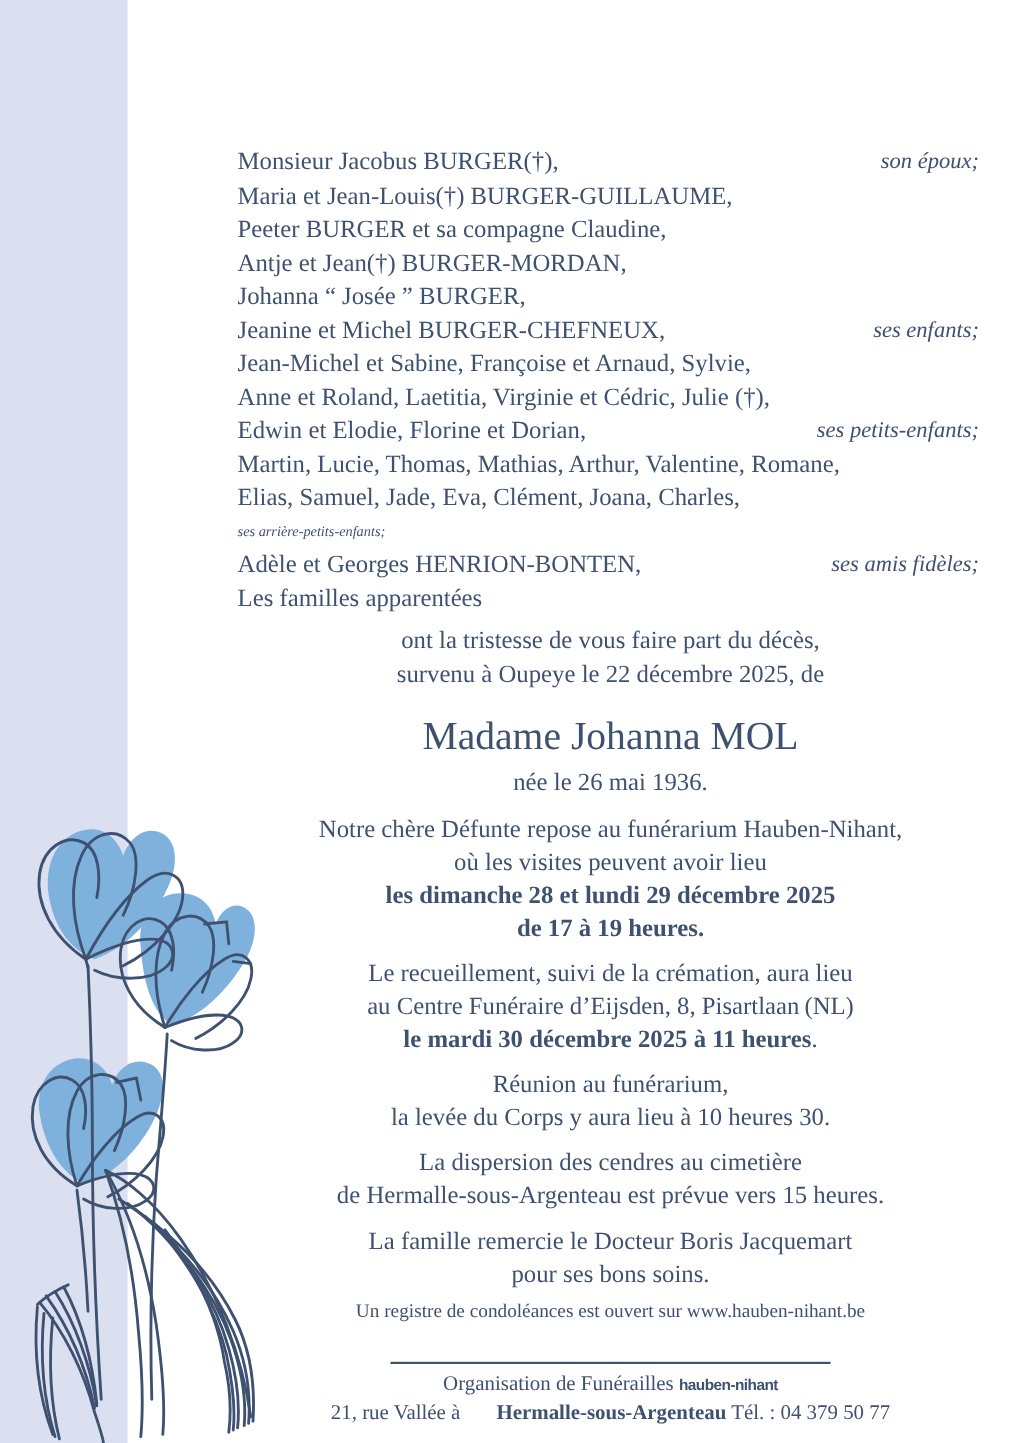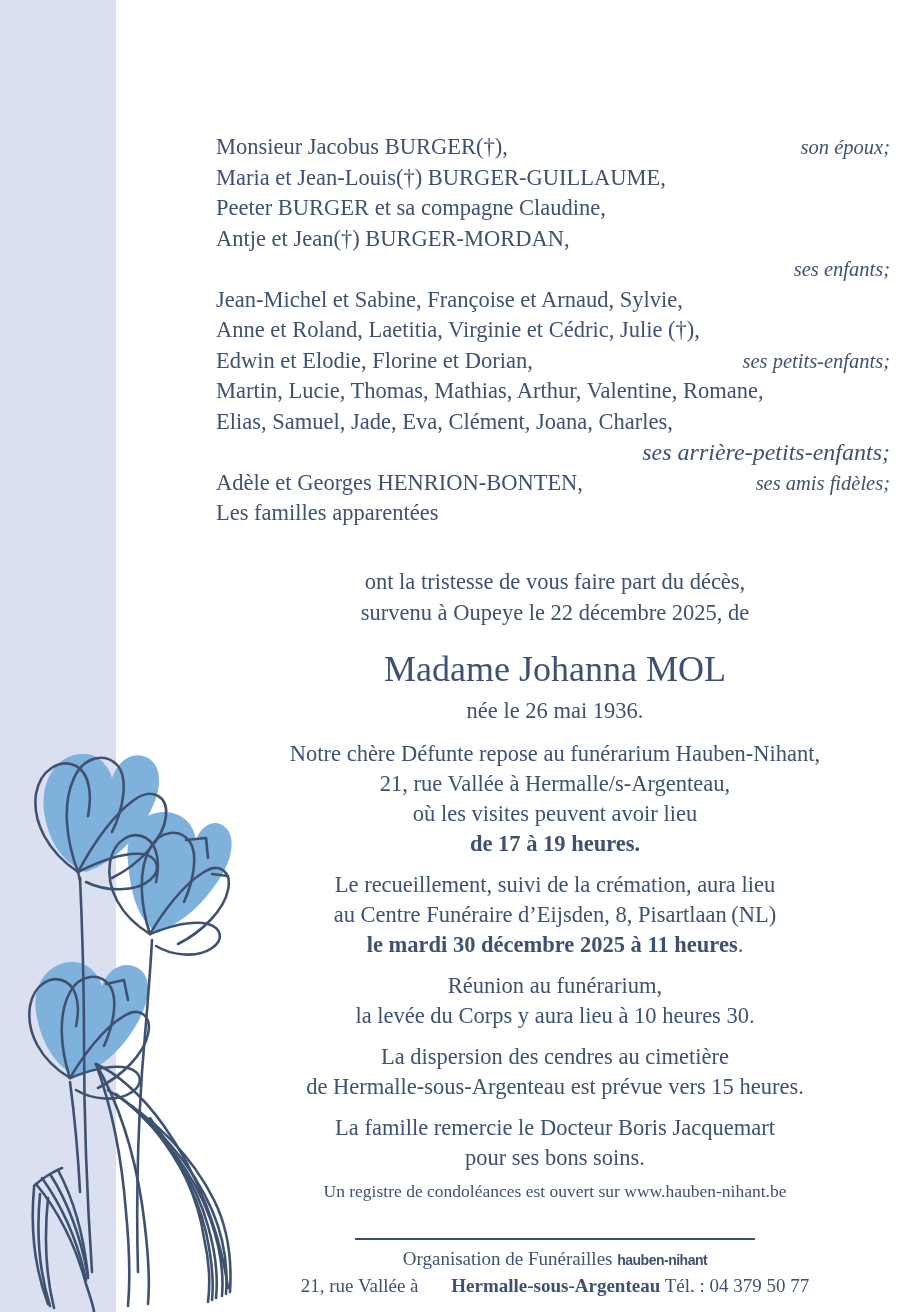--- a/index.html
+++ b/index.html
@@ -66,23 +66,23 @@
     position: absolute;
     right: 0;
     top: 0;
     font-style: italic;
     font-size: 20.5px;
   }
   .rel-only {
     position: relative;
     height: 30.5px;
     line-height: 30.5px;
-    text-align: right;
+    text-align: left;
     font-style: italic;
-    font-size: 24px;
+    font-size: 13px;
     white-space: nowrap;
   }
 
   
   .center-block {
     position: absolute;
     left: 216px;
     top: 566px;
     width: 678px;
     text-align: center;
@@ -222,20 +222,25 @@
     </div>
     <div class="name-row">
       <span class="who">Peeter BURGER et sa compagne Claudine,</span>
       <span class="rel"></span>
     </div>
     <div class="name-row">
       <span class="who">Antje et Jean(†) BURGER-MORDAN,</span>
       <span class="rel"></span>
     </div>
     <div class="name-row">
+      <span class="who">Johanna “ Josée ” BURGER,</span>
+      <span class="rel"></span>
+    </div>
+    <div class="name-row">
+      <span class="who">Jeanine et Michel BURGER-CHEFNEUX,</span>
       <span class="rel">ses enfants;</span>
     </div>
     <div class="name-row">
       <span class="who">Jean-Michel et Sabine, Françoise et Arnaud, Sylvie,</span>
       <span class="rel"></span>
     </div>
     <div class="name-row">
       <span class="who">Anne et Roland, Laetitia, Virginie et Cédric, Julie (†),</span>
       <span class="rel"></span>
     </div>
@@ -263,22 +268,22 @@
 
   <div class="center-block">
     <div class="c-line">ont la tristesse de vous faire part du décès,</div>
     <div class="c-line">survenu à Oupeye le 22 décembre 2025, de</div>
 
     <div class="deceased">Madame Johanna MOL</div>
     <div class="born">née le 26 mai 1936.</div>
 
     <div class="para">
       <div class="c-line">Notre chère Défunte repose au funérarium Hauben-Nihant,</div>
-      <div class="c-line">21, rue Vallée à Hermalle/s-Argenteau,</div>
       <div class="c-line">où les visites peuvent avoir lieu</div>
+      <div class="c-line c-strong">les dimanche 28 et lundi 29 décembre 2025</div>
       <div class="c-line c-strong">de 17 à 19 heures.</div>
     </div>
 
     <div class="para">
       <div class="c-line">Le recueillement, suivi de la crémation, aura lieu</div>
       <div class="c-line">au Centre Funéraire d’Eijsden, 8, Pisartlaan (NL)</div>
       <div class="c-line"><span class="c-strong">le mardi 30 décembre 2025 à 11 heures</span><span>.</span></div>
     </div>
 
     <div class="para">

